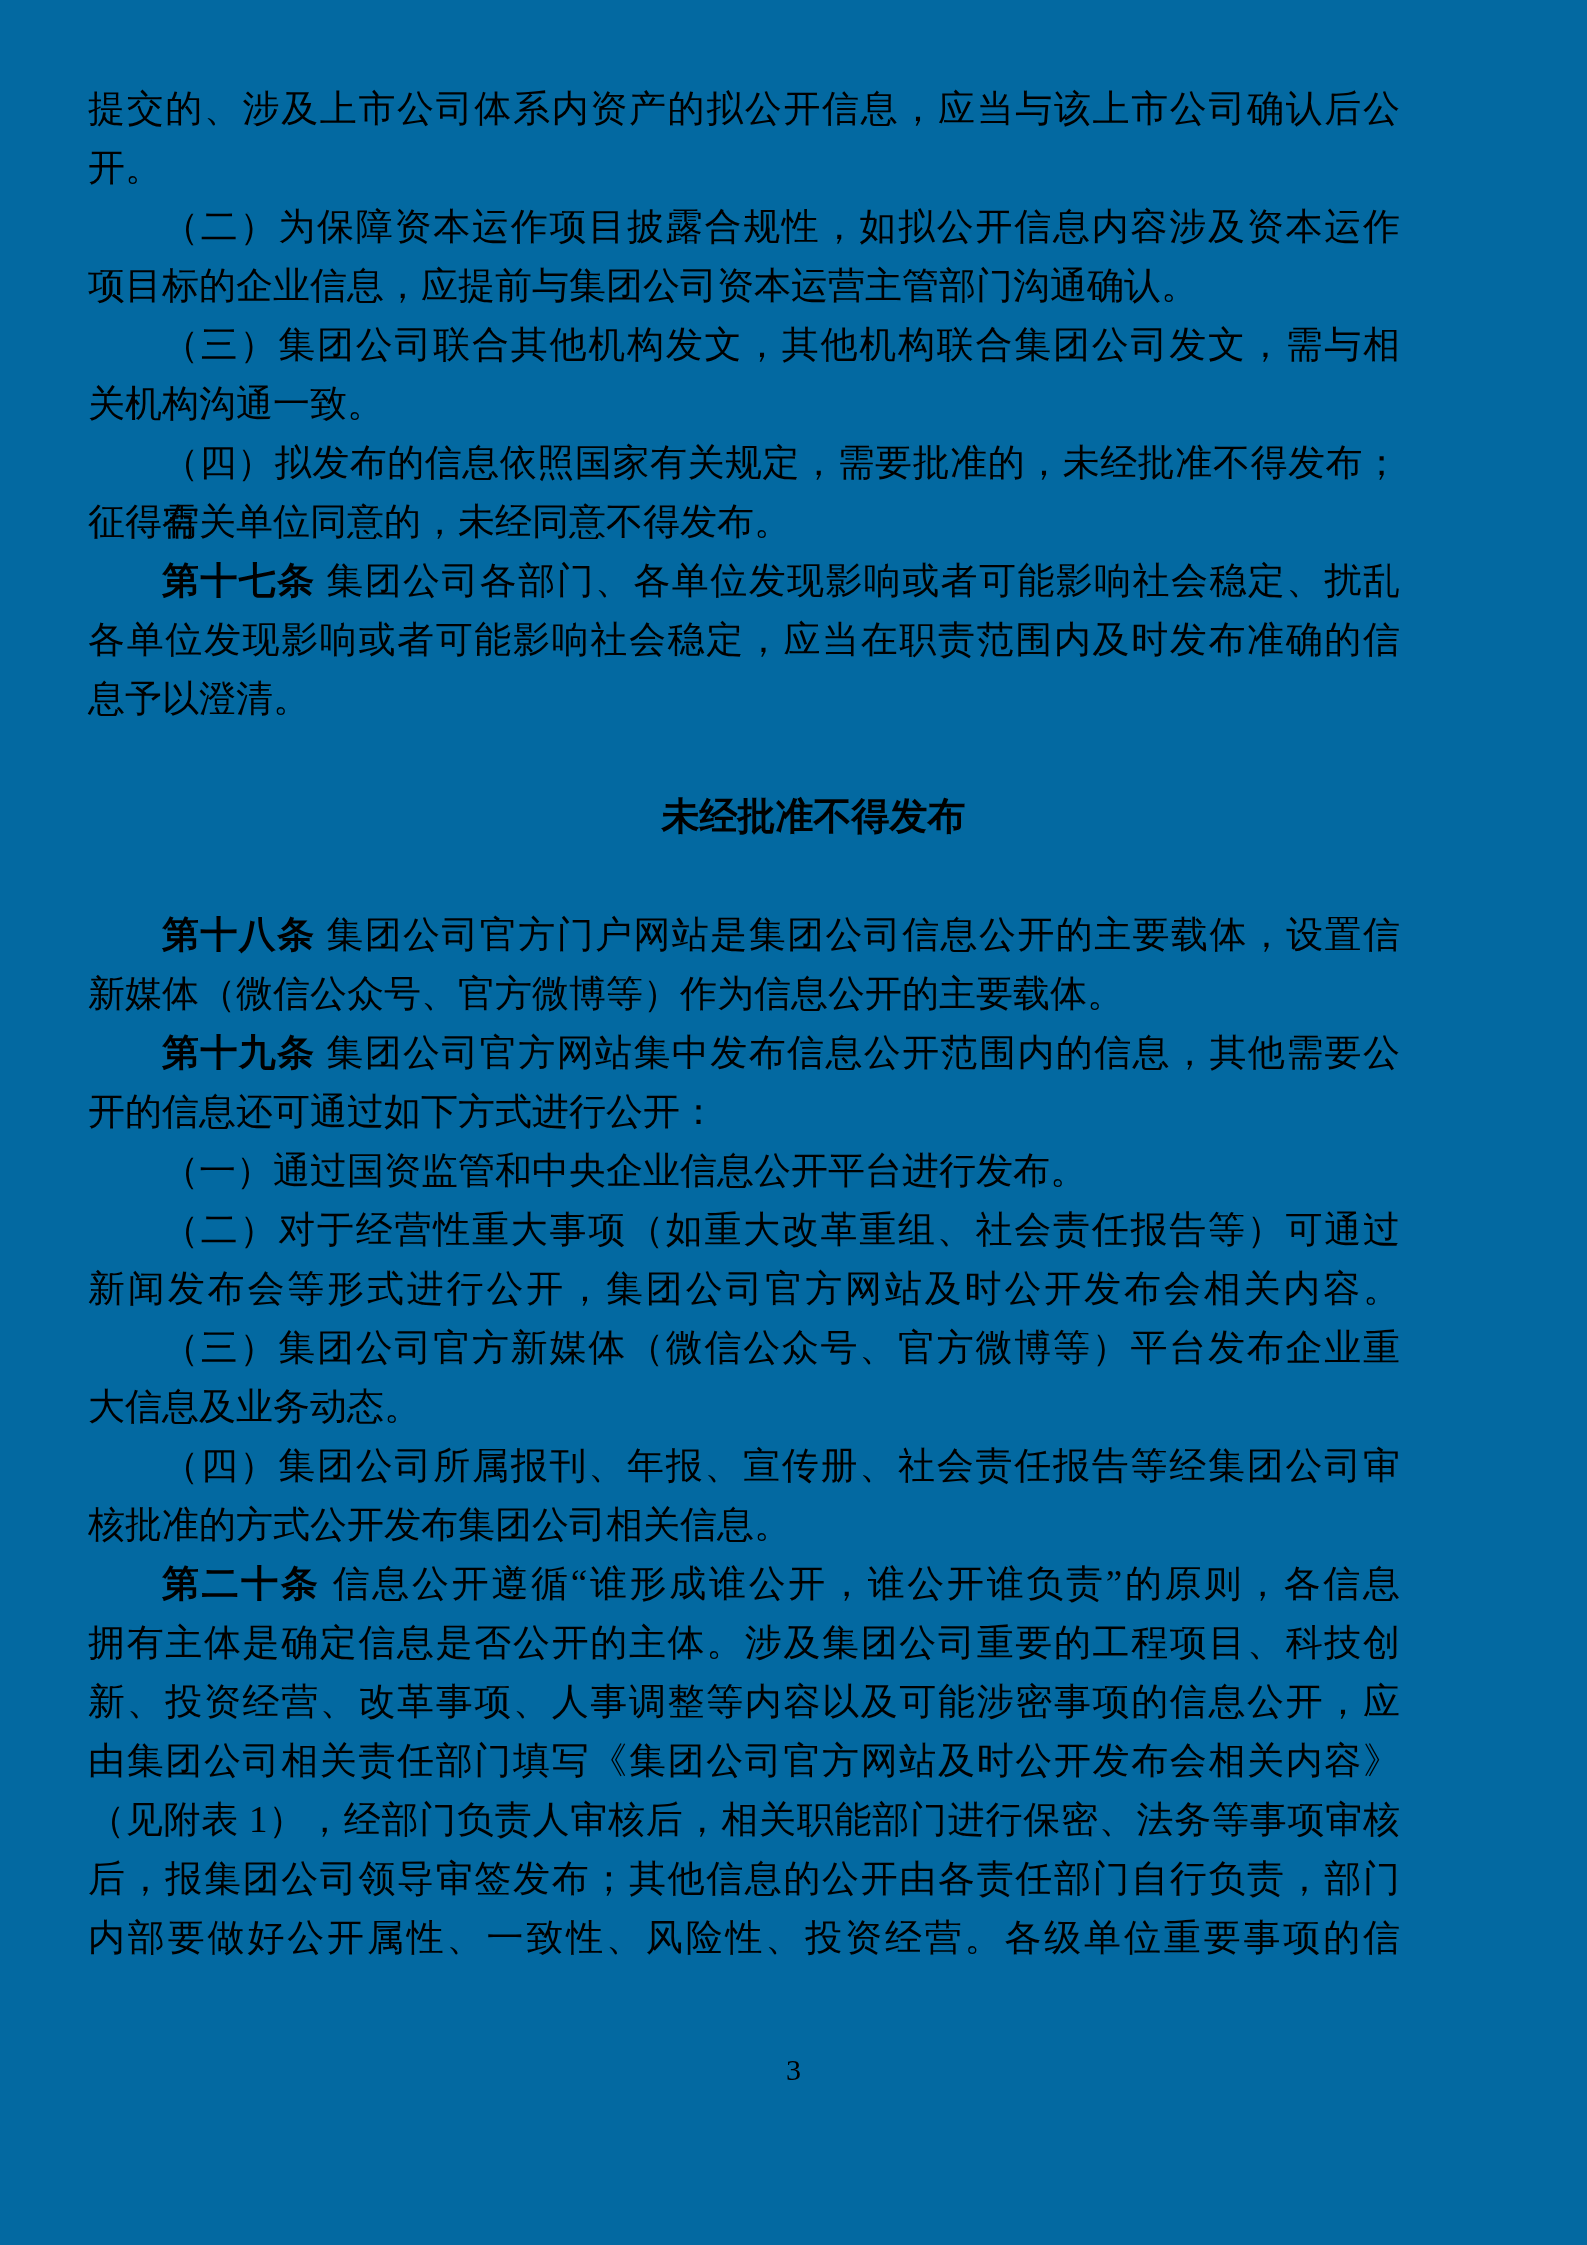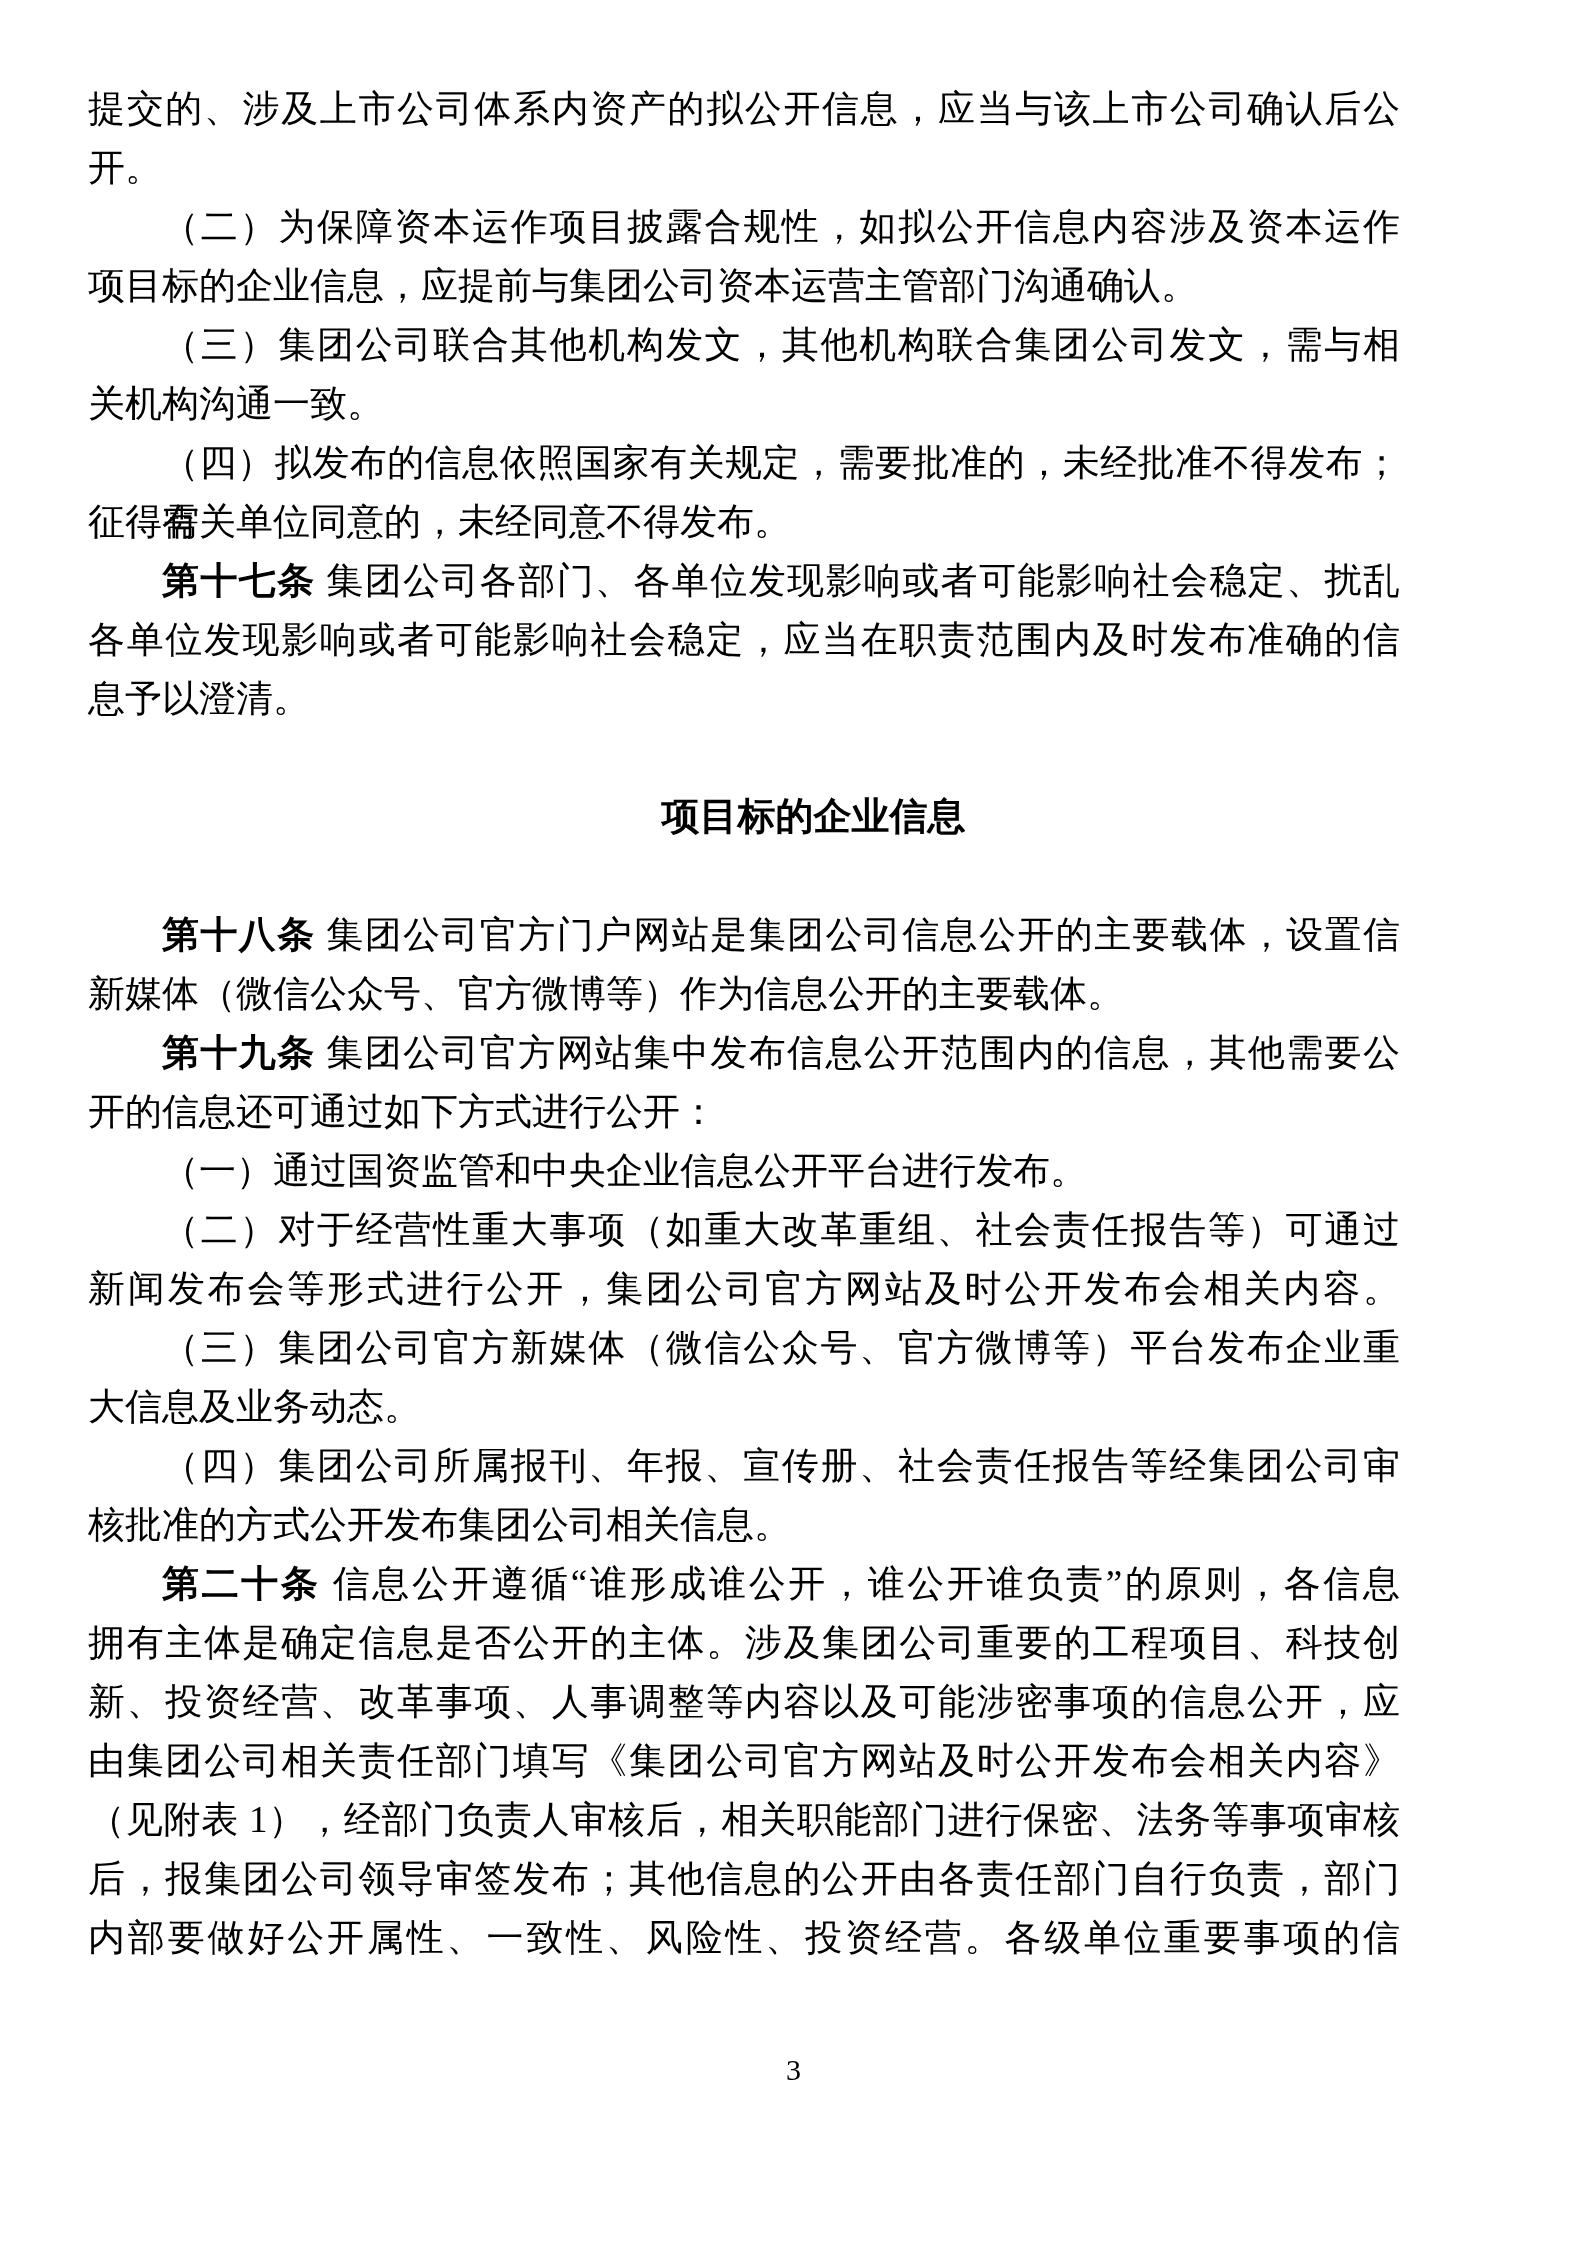--- a/index.html
+++ b/index.html
@@ -52,34 +52,34 @@
     width: 1411px;
     height: 44px;
     line-height: 44px;
     text-align: center;
     font-size: 30px;
   }
 </style>
 </head>
 <body>
 
-<div class="page" style="background: #ffffff; color: rgb(0, 0, 0); text-decoration: underline;">
+<div class="page" style="background: #0369a1; color: rgb(0, 0, 0); text-decoration: underline;">
   <div class="doc-body">
       <div class="line fill"><span>提交的、涉及上市公司体系内资产的拟公开信息，应当与该上市公司确认后公</span></div>
       <div class="line"><span>开。</span></div>
       <div class="line fill indent"><span>（二）为保障资本运作项目披露合规性，如拟公开信息内容涉及资本运作</span></div>
       <div class="line"><span>项目标的企业信息，应提前与集团公司资本运营主管部门沟通确认。</span></div>
       <div class="line fill indent"><span>（三）集团公司联合其他机构发文，其他机构联合集团公司发文，需与相</span></div>
       <div class="line"><span>关机构沟通一致。</span></div>
       <div class="line fill indent"><span>（四）拟发布的信息依照国家有关规定，需要批准的，未经批准不得发布；需</span></div>
       <div class="line"><span>征得有关单位同意的，未经同意不得发布。</span></div>
       <div class="line fill indent"><b>第十七条</b><span> 集团公司各部门、各单位发现影响或者可能影响社会稳定、扰乱</span></div>
       <div class="line fill"><span>各单位发现影响或者可能影响社会稳定，应当在职责范围内及时发布准确的信</span></div>
       <div class="line"><span>息予以澄清。</span></div>
-      <div class="heading">项目标的企业信息</div>
+      <div class="heading">未经批准不得发布</div>
       <div class="line fill indent"><b>第十八条</b><span> 集团公司官方门户网站是集团公司信息公开的主要载体，设置信</span></div>
       <div class="line"><span>新媒体（微信公众号、官方微博等）作为信息公开的主要载体。</span></div>
       <div class="line fill indent"><b>第十九条</b><span> 集团公司官方网站集中发布信息公开范围内的信息，其他需要公</span></div>
       <div class="line"><span>开的信息还可通过如下方式进行公开：</span></div>
       <div class="line indent"><span>（一）通过国资监管和中央企业信息公开平台进行发布。</span></div>
       <div class="line fill indent"><span>（二）对于经营性重大事项（如重大改革重组、社会责任报告等）可通过</span></div>
       <div class="line fill"><span>新闻发布会等形式进行公开，集团公司官方网站及时公开发布会相关内容。</span></div>
       <div class="line fill indent"><span>（三）集团公司官方新媒体（微信公众号、官方微博等）平台发布企业重</span></div>
       <div class="line"><span>大信息及业务动态。</span></div>
       <div class="line fill indent"><span>（四）集团公司所属报刊、年报、宣传册、社会责任报告等经集团公司审</span></div>

